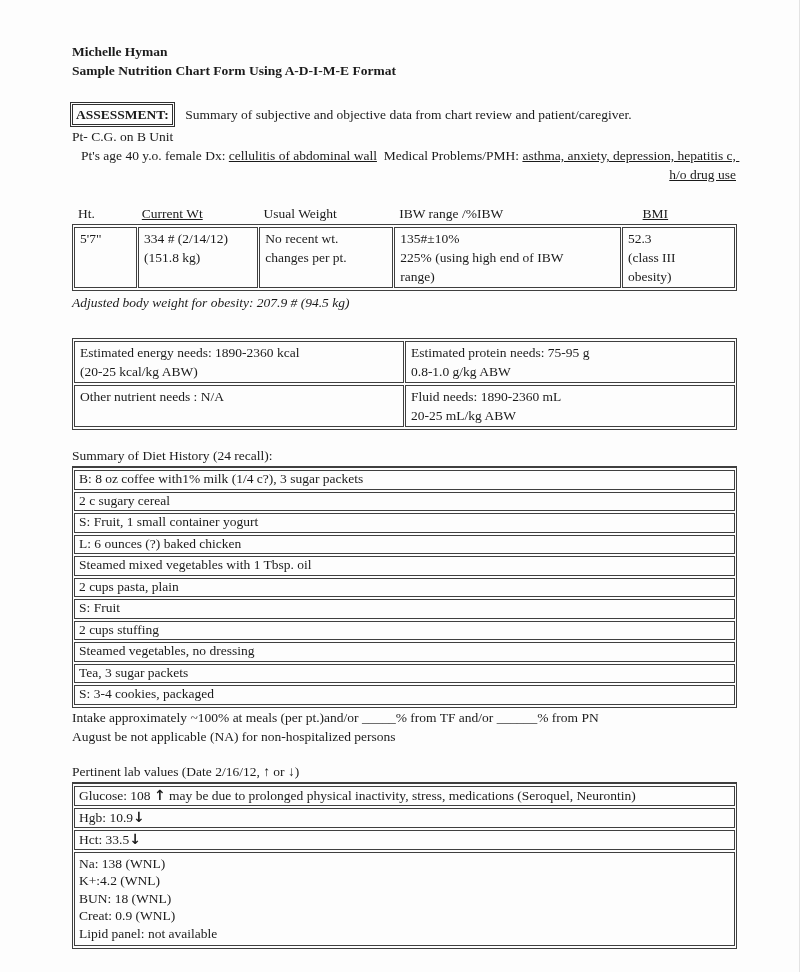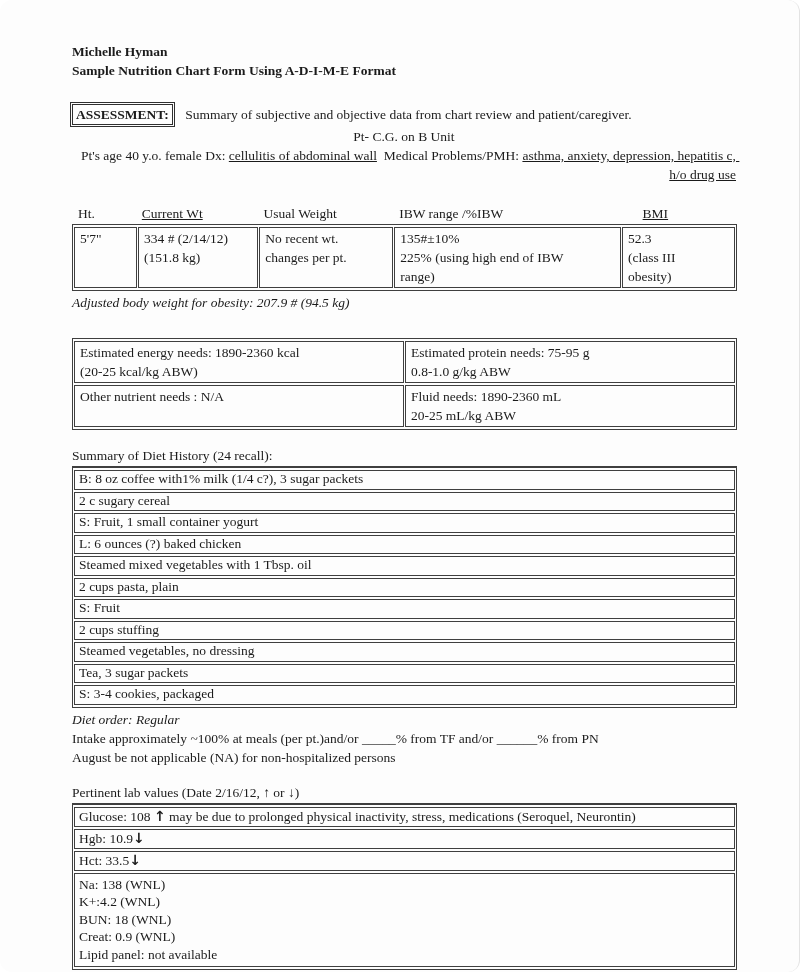--- a/index.html
+++ b/index.html
@@ -12,25 +12,24 @@
   }
   .page {
     position: relative;
     width: 800px; height: 972px;
     background: #fdfdfd;
     border-right: 1px solid #e3e3e3;
     padding: 42px 63px 10px 72px;
     font-size: 13.5px;
     line-height: 19px;
     overflow: hidden;
-    border-radius: 12px;
   }
   .bold { font-weight: bold; }
   .u { text-decoration: underline; }
-  .center { text-align: center; }
+  .center { }
   .prewrap { white-space: pre-wrap; text-align: right; }
   .preline { white-space: pre-line; }
 
   .doc-header { margin-bottom: 24px; }
 
   .assessment-label-box {
     display: inline-block;
     font-weight: bold;
     border: 1px solid #2f2f2f;
     outline: 1px solid #2f2f2f;
@@ -197,21 +196,20 @@
             <td>Steamed vegetables, no dressing</td>
           </tr>
       <tr>
             <td>Tea, 3 sugar packets</td>
           </tr>
       <tr>
             <td>S: 3-4 cookies, packaged</td>
           </tr>
     </tbody>
       </table>
-    <div class="after-table-note">Diet order: Regular</div>
     <div>Intake approximately ~100% at meals (per pt.)and/or _____% from TF and/or ______% from PN</div>
     <div>August be not applicable (NA) for non-hospitalized persons</div>
   </div>
 
   <div class="section-gap-sm"></div>
 
   <div>
     <div class="ruled-title">Pertinent lab values (Date 2/16/12, ↑ or ↓)</div>
     <table class="w-table labs">
       <tbody>

